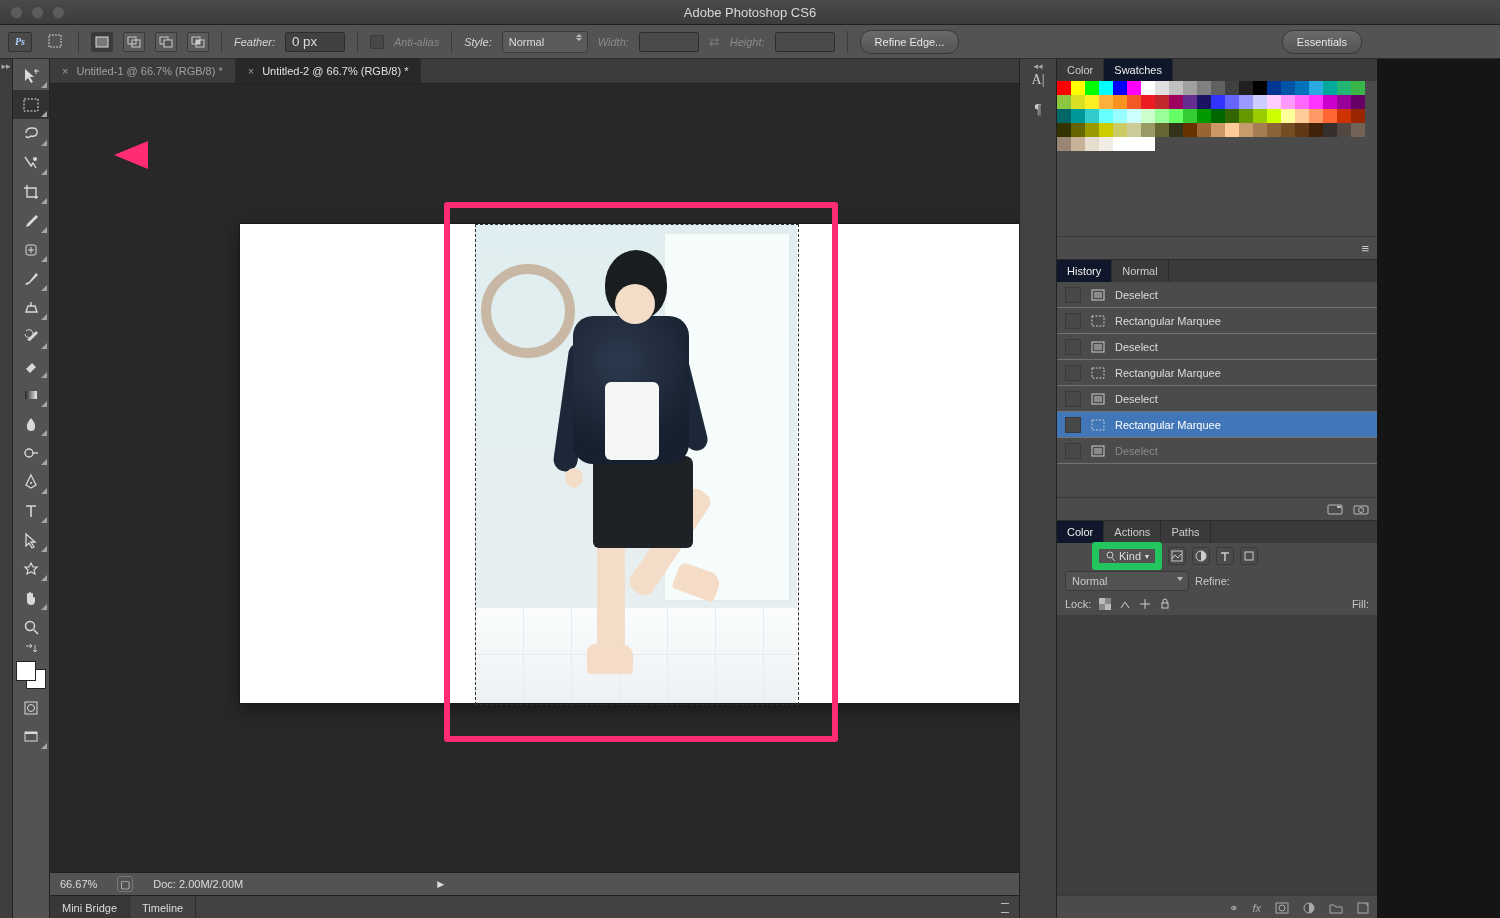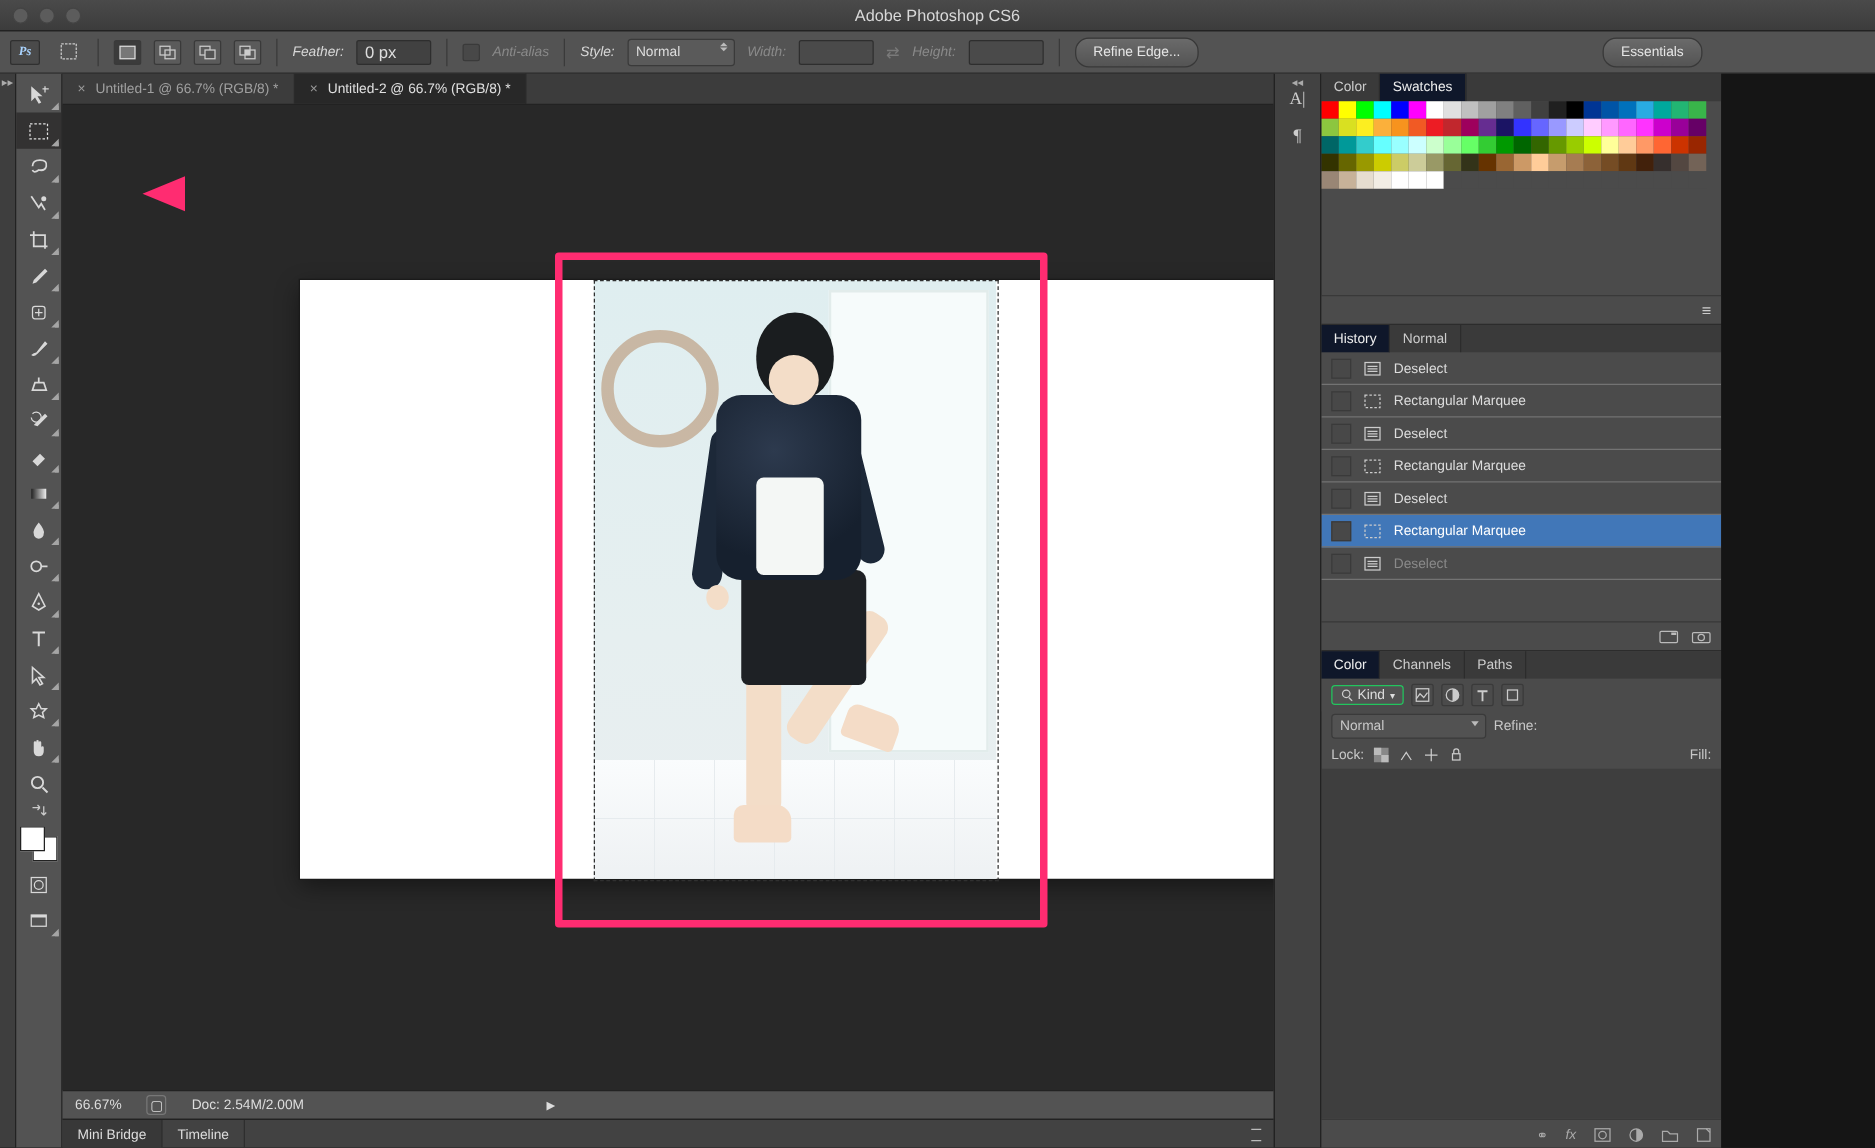--- a/index.html
+++ b/index.html
@@ -120,22 +120,22 @@
   .hist-list{flex:1;overflow:hidden;background:#4b4b4b;}
   .hrow{height:25px;display:flex;align-items:center;gap:8px;padding:0 8px;color:#ddd;
     border-bottom:1px solid #737373;}
   .hrow .chk{width:14px;height:14px;border:1px solid #3a3a3a;background:#484848;}
   .hrow .hico{width:18px;height:18px;display:flex;align-items:center;justify-content:center;}
   .hrow.sel{background:#4177b8;color:#fff;}
   .hrow.dis{color:#8a8a8a;}
   .layers-panel{flex:1;display:flex;flex-direction:column;border-top:1px solid #2c2c2c;min-height:0;}
   .layer-opts{height:26px;background:#4b4b4b;display:flex;align-items:center;padding:0 8px;gap:6px;
     color:#ddd;}
-  .layer-opts .kind{display:flex;align-items:center;gap:4px;border:1px solid #22c55e;border-radius:3px;
-    padding:1px 6px;background:#525252;}
+  .layer-opts .kind{display:flex;align-items:center;gap:4px;border:7px solid #22c55e;border-radius:3px;
+    padding:1px 6px;background:#525252;margin-left:27px;}
   .layer-opts .ic{width:16px;height:16px;border:1px solid #3a3a3a;border-radius:2px;display:flex;
     align-items:center;justify-content:center;}
   .layer-opts2{height:24px;display:flex;align-items:center;padding:0 8px;gap:6px;color:#c8c8c8;}
   .layer-opts2 .sel{flex:0 0 110px;height:18px;border:1px solid #3a3a3a;border-radius:3px;background:#525252;
     display:flex;align-items:center;padding:0 6px;position:relative;}
   .layer-opts2 .sel:after{content:"";position:absolute;right:5px;top:5px;border-left:3px solid transparent;
     border-right:3px solid transparent;border-top:4px solid #bbb;}
   .lockbar{height:22px;display:flex;align-items:center;padding:0 8px;gap:8px;color:#c8c8c8;}
   .lyr{height:38px;display:flex;align-items:center;gap:10px;background:#5a6f8f;border-top:1px solid #3a3a3a;
     border-bottom:1px solid #3a3a3a;padding:0 8px;}
@@ -418,21 +418,21 @@
               <div class="face"></div>
           </div>
         </div>
         <div class="marquee"></div>
         <div class="highlight-box"></div>
       </div>
     </div>
     <div class="statusbar">
       <span>66.67%</span>
       <span style="width:14px;height:14px;border:1px solid #777;border-radius:3px;display:inline-flex;align-items:center;justify-content:center;">▢</span>
-      <span>Doc: 2.54M/2.00M</span>
+      <span>Doc: 2.00M/2.00M</span>
       <span class="play">▶</span>
     </div>
     <div class="bottom-tabs">
       <div class="bt first">Mini Bridge</div>
       <div class="bt">Timeline</div>
       <div class="spacer"></div>
       <div class="slider"></div>
     </div>
   </div>
 
@@ -663,21 +663,21 @@
               <rect x="1" y="4" width="14" height="8" rx="1" fill="none" stroke="#bbb"></rect>
               <circle cx="8" cy="8" r="2.5" fill="none" stroke="#bbb"></circle>
             </svg>
         </span>
       </div>
     </div>
 
     <div class="layers-panel">
       <div class="panel-tabs">
         <div class="ptab active">Color</div>
-        <div class="ptab">Channels</div>
+        <div class="ptab">Actions</div>
         <div class="ptab">Paths</div>
         <div class="ptab spacer"></div>
       </div>
       <div class="layer-opts">
         <div class="kind">
           <svg width="10" height="10">
               <circle cx="5" cy="4" r="3" fill="none" stroke="#ccc"></circle>
               <path d="M7 7 L10 10" stroke="#ccc"></path>
             </svg>
           <span>Kind</span>

